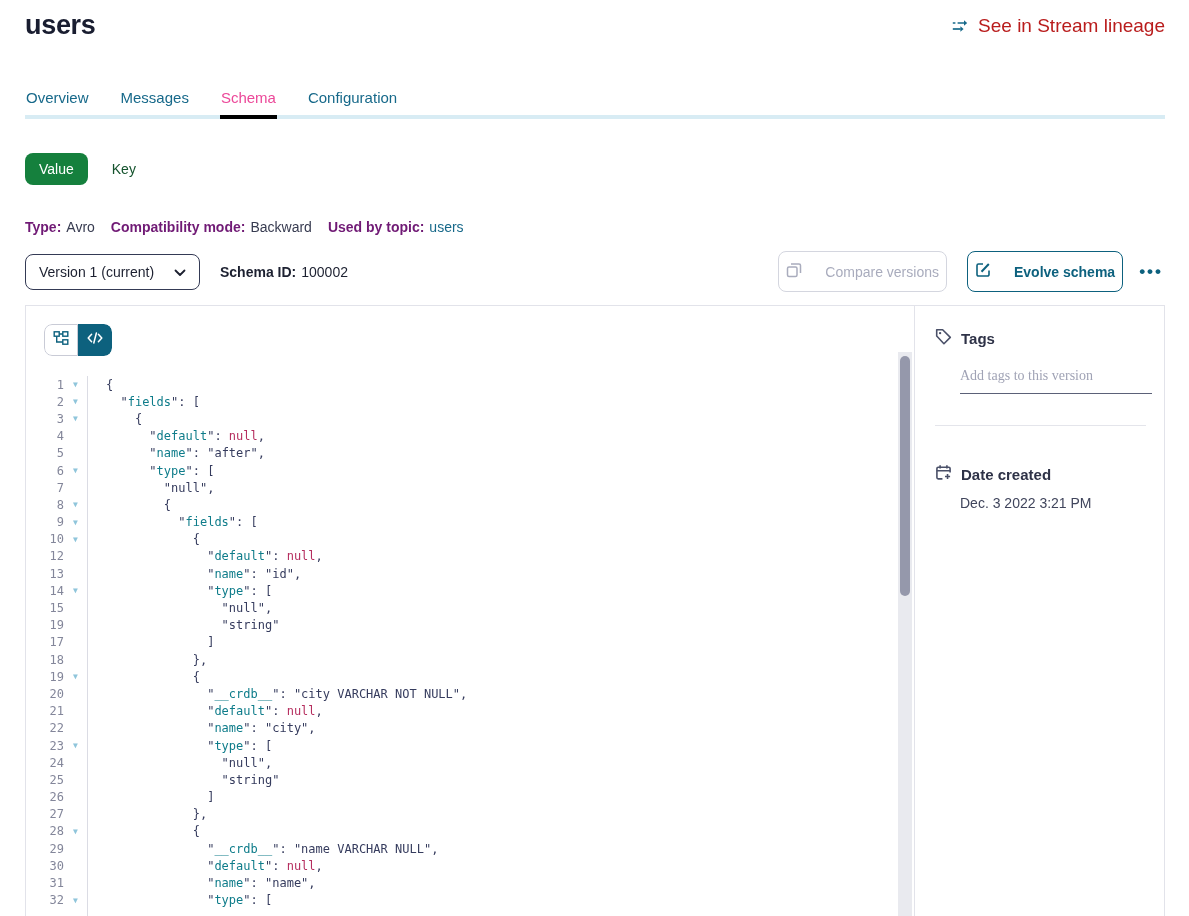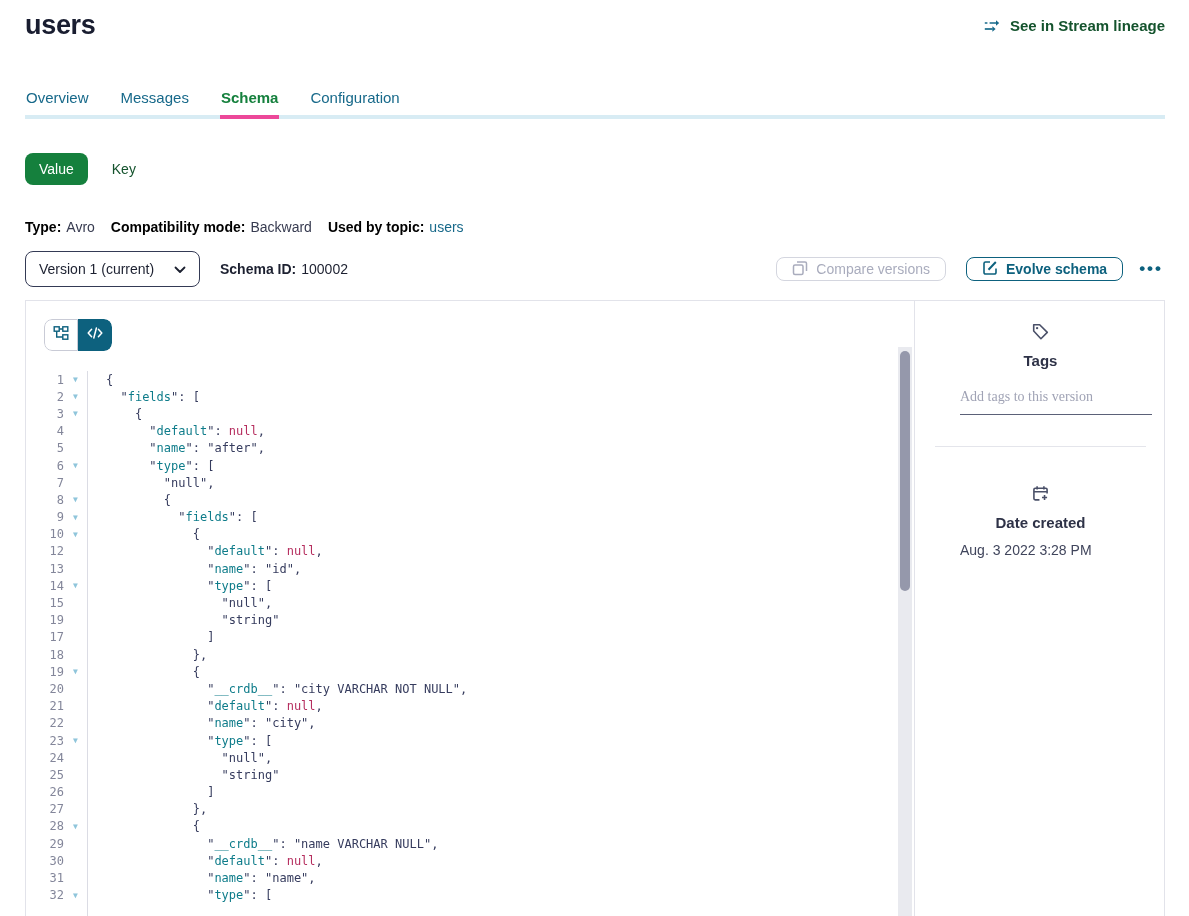--- a/index.html
+++ b/index.html
@@ -3,50 +3,50 @@
 <meta charset="utf-8">
 <style>
   * { box-sizing: border-box; margin: 0; padding: 0; }
   html, body { width: 1189px; height: 916px; overflow: hidden; background: #fff; }
   body { font-family: "Liberation Sans", sans-serif; color: #1C2030; }
   .page { padding: 10px 24px 0 25px; }
 
   
   .hdr { display: flex; align-items: center; justify-content: space-between; }
   .title { font-size: 27px; font-weight: 700; color: #191D30; letter-spacing: -0.3px; }
-  .lineage { display: flex; align-items: center; gap: 8px; color: #14532d; font-size: 15px; font-weight: 700; cursor: pointer; }
+  .lineage { display: flex; align-items: center; gap: 8px; color: #b91c1c; font-size: 19px; font-weight: 400; cursor: pointer; }
   .lineage svg { display: block; }
 
   
   .tabs { display: flex; gap: 30px; margin-top: 44px; border-bottom: 4px solid #D8ECF4; }
   .tab { font-size: 15px; color: #17698A; font-weight: 500; padding: 4px 1px 9px; cursor: pointer; }
-  .tab.active { color: #15803d; font-weight: 700; border-bottom: 4px solid #ec4899; margin-bottom: -4px; }
+  .tab.active { color: #ec4899; font-weight: 400; border-bottom: 4px solid #000000; margin-bottom: -4px; }
 
   
   .vk-row { margin-top: 34px; display: flex; align-items: center; }
   .vk-btn { font-size: 14px; border-radius: 8px; padding: 8px 14px; cursor: pointer; border: none; background: transparent; font-family: inherit; }
   .vk-btn.active { background: #15803d; color: #fff; }
   .vk-btn.plain { color: #14532d; margin-left: 10px; }
 
   
   .meta { margin-top: 34px; display: flex; gap: 16px; font-size: 14px; color: #373B50; }
-  .meta b { color: #000000; font-weight: 700; }
+  .meta b { color: #701a75; font-weight: 700; }
   .meta .lnk { color: #17698A; cursor: pointer; }
   .meta .pair { display: flex; gap: 5px; }
 
   
   .ver-row { margin-top: 16px; display: flex; align-items: center; }
   .select { width: 175px; height: 36px; border: 1.5px solid #343A55; border-radius: 8px; background: #fff;
             display: flex; align-items: center; justify-content: space-between; padding: 0 13px; font-size: 14px;
             color: #1C2030; cursor: pointer; }
   .schema-id { margin-left: 20px; font-size: 14px; display: flex; gap: 5px; }
   .schema-id b { font-weight: 700; }
   .spacer { flex: 1; }
-  .btn { height: 24px; display: flex; align-items: center; gap: 8px; border-radius: 8px; background: #fff;
-         font-size: 14px; padding: 0 15px; cursor: pointer; font-family: inherit; }
+  .btn { height: 41px; display: flex; align-items: center; gap: 23px; border-radius: 8px; background: #fff;
+         font-size: 14px; padding: 0 7px; cursor: pointer; font-family: inherit; }
   .btn.disabled { border: 1px solid #D4D6DF; color: #A9ACBD; font-weight: 500; }
   .btn.outline { border: 1.5px solid #0D617E; color: #0D617E; font-weight: 600; margin-left: 20px; }
   .more { margin-left: 14px; color: #0D617E; font-size: 17px; font-weight: 700; letter-spacing: 2px; cursor: pointer; line-height: 10px; padding: 6px 2px; }
 
   
   .main { margin-top: 13px; display: flex; border: 1px solid #E2E3EA; height: 660px; }
   .editor { flex: 1; position: relative; overflow: hidden; }
   .toolbar { padding: 18px 0 2px 18px; }
   .seg { display: inline-flex; border-radius: 8px; overflow: hidden; }
   .seg-btn { width: 34px; height: 32px; display: flex; align-items: center; justify-content: center; cursor: pointer; }
@@ -63,21 +63,21 @@
   .tk-k { color: #0E7C8A; }
   .tk-s { color: #363C5E; }
   .tk-n { color: #B52D5E; }
 
   
   .sb-track { position: absolute; top: 46px; bottom: 0; right: 2px; width: 14px; background: #E9EAEF; }
   .sb-thumb { position: absolute; top: 4px; left: 2px; width: 10px; height: 240px; background: #9598AB; border-radius: 6px; cursor: pointer; }
 
   
   .sidebar { width: 250px; border-left: 1px solid #E2E3EA; padding: 22px 18px 0 20px; }
-  .side-head { display: flex; align-items: center; gap: 9px; font-size: 15px; font-weight: 700; color: #2E3247; flex-direction: column; }
+  .side-head { display: flex; align-items: center; gap: 9px; font-size: 15px; font-weight: 700; color: #2E3247; }
   .side-head svg { color: #4A5068; flex: 0 0 auto; }
   .tags-input { border: none; border-bottom: 1px solid #5B6178; width: 192px; margin: 20px 0 0 25px; padding: 0 0 9px 0;
                 font-size: 14px; color: #3b82f6; font-family: Liberation Serif, serif; outline: none; background: transparent; }
   .tags-input::placeholder { color: #A0A3B5; }
   .side-div { height: 1px; background: #E4E5EB; margin: 31px 0 0 0; }
   .sec { margin-top: 38px; }
   .side-val { margin: 11px 0 0 25px; font-size: 14px; color: #40455C; }
 </style>
 </head>
 <body>
@@ -248,18 +248,18 @@
         <div class="side-head">
           <span>
             <svg width="17" height="17" viewBox="0 0 16 16" fill="none">
               <path d="M14.2 8V4.2A1.2 1.2 0 0 0 13 3H3a1.2 1.2 0 0 0-1.2 1.2v8.6A1.2 1.2 0 0 0 3 14h4" stroke="currentColor" stroke-width="1.5"></path>
               <path d="M1.8 6.4h12.4M4.8 1.2v3M11.2 1.2v3" stroke="currentColor" stroke-width="1.5"></path>
               <path d="M11.8 9.4v4.8M9.4 11.8h4.8" stroke="currentColor" stroke-width="1.5"></path>
             </svg>
           </span>
           <span>Date created</span>
         </div>
-        <div class="side-val">Aug. 3 2022 3:28 PM</div>
+        <div class="side-val">Dec. 3 2022 3:21 PM</div>
       </div>
 
     </div>
   </div>
 </div>
 
 </body></html>

